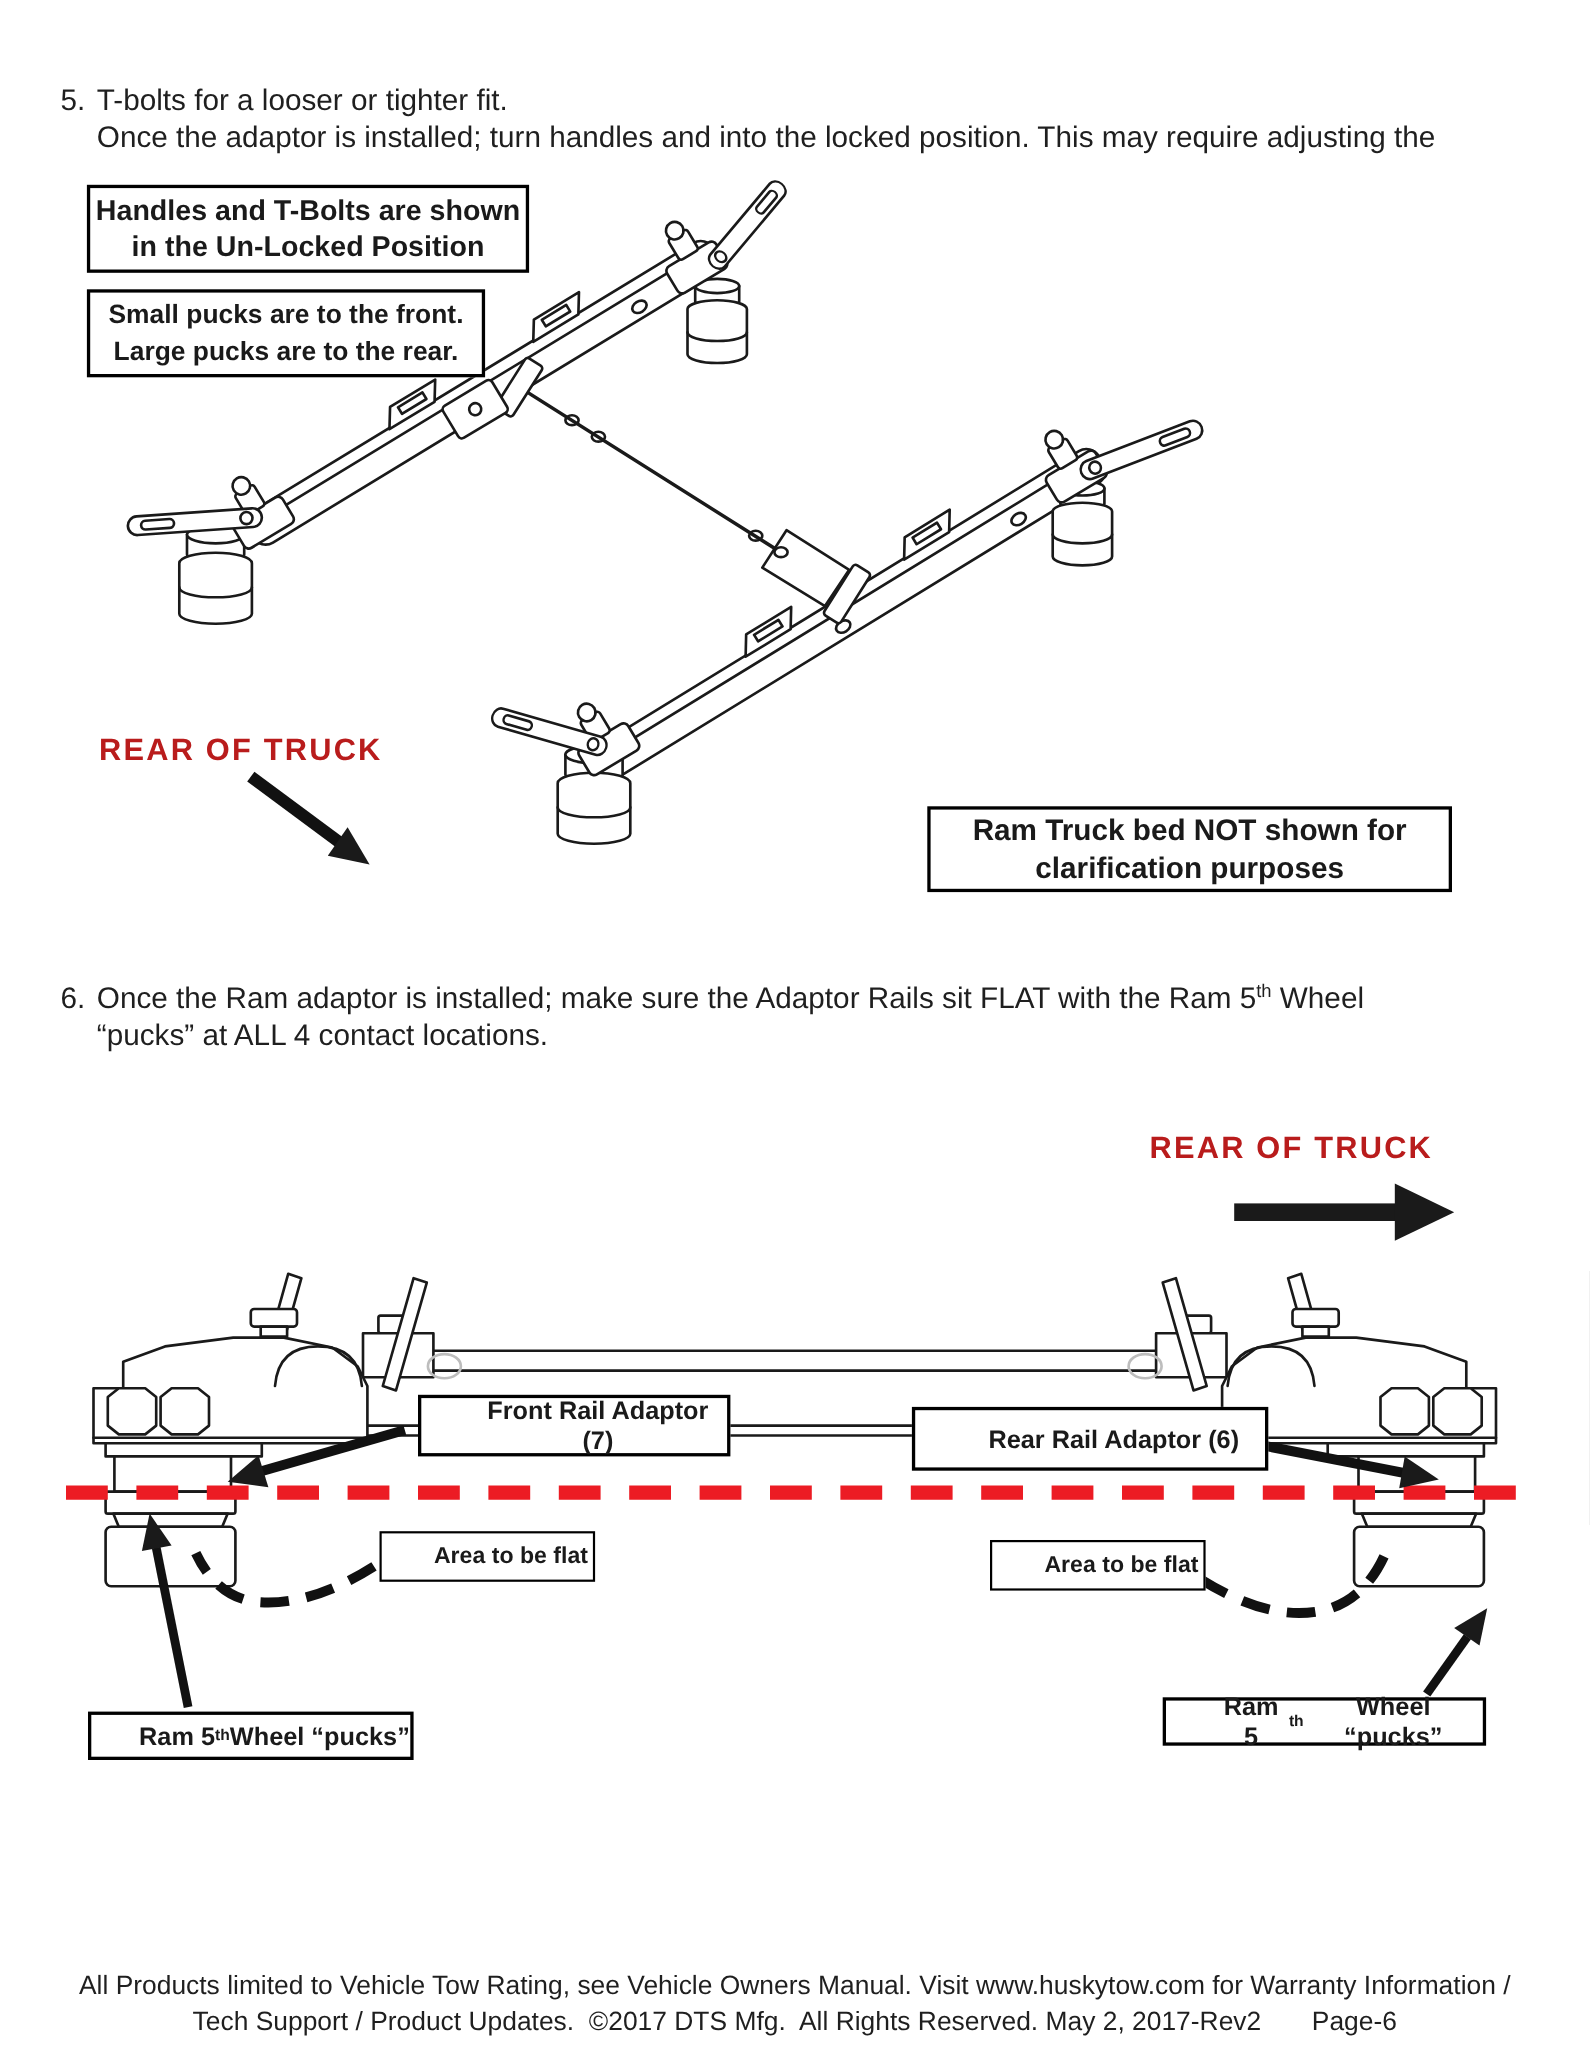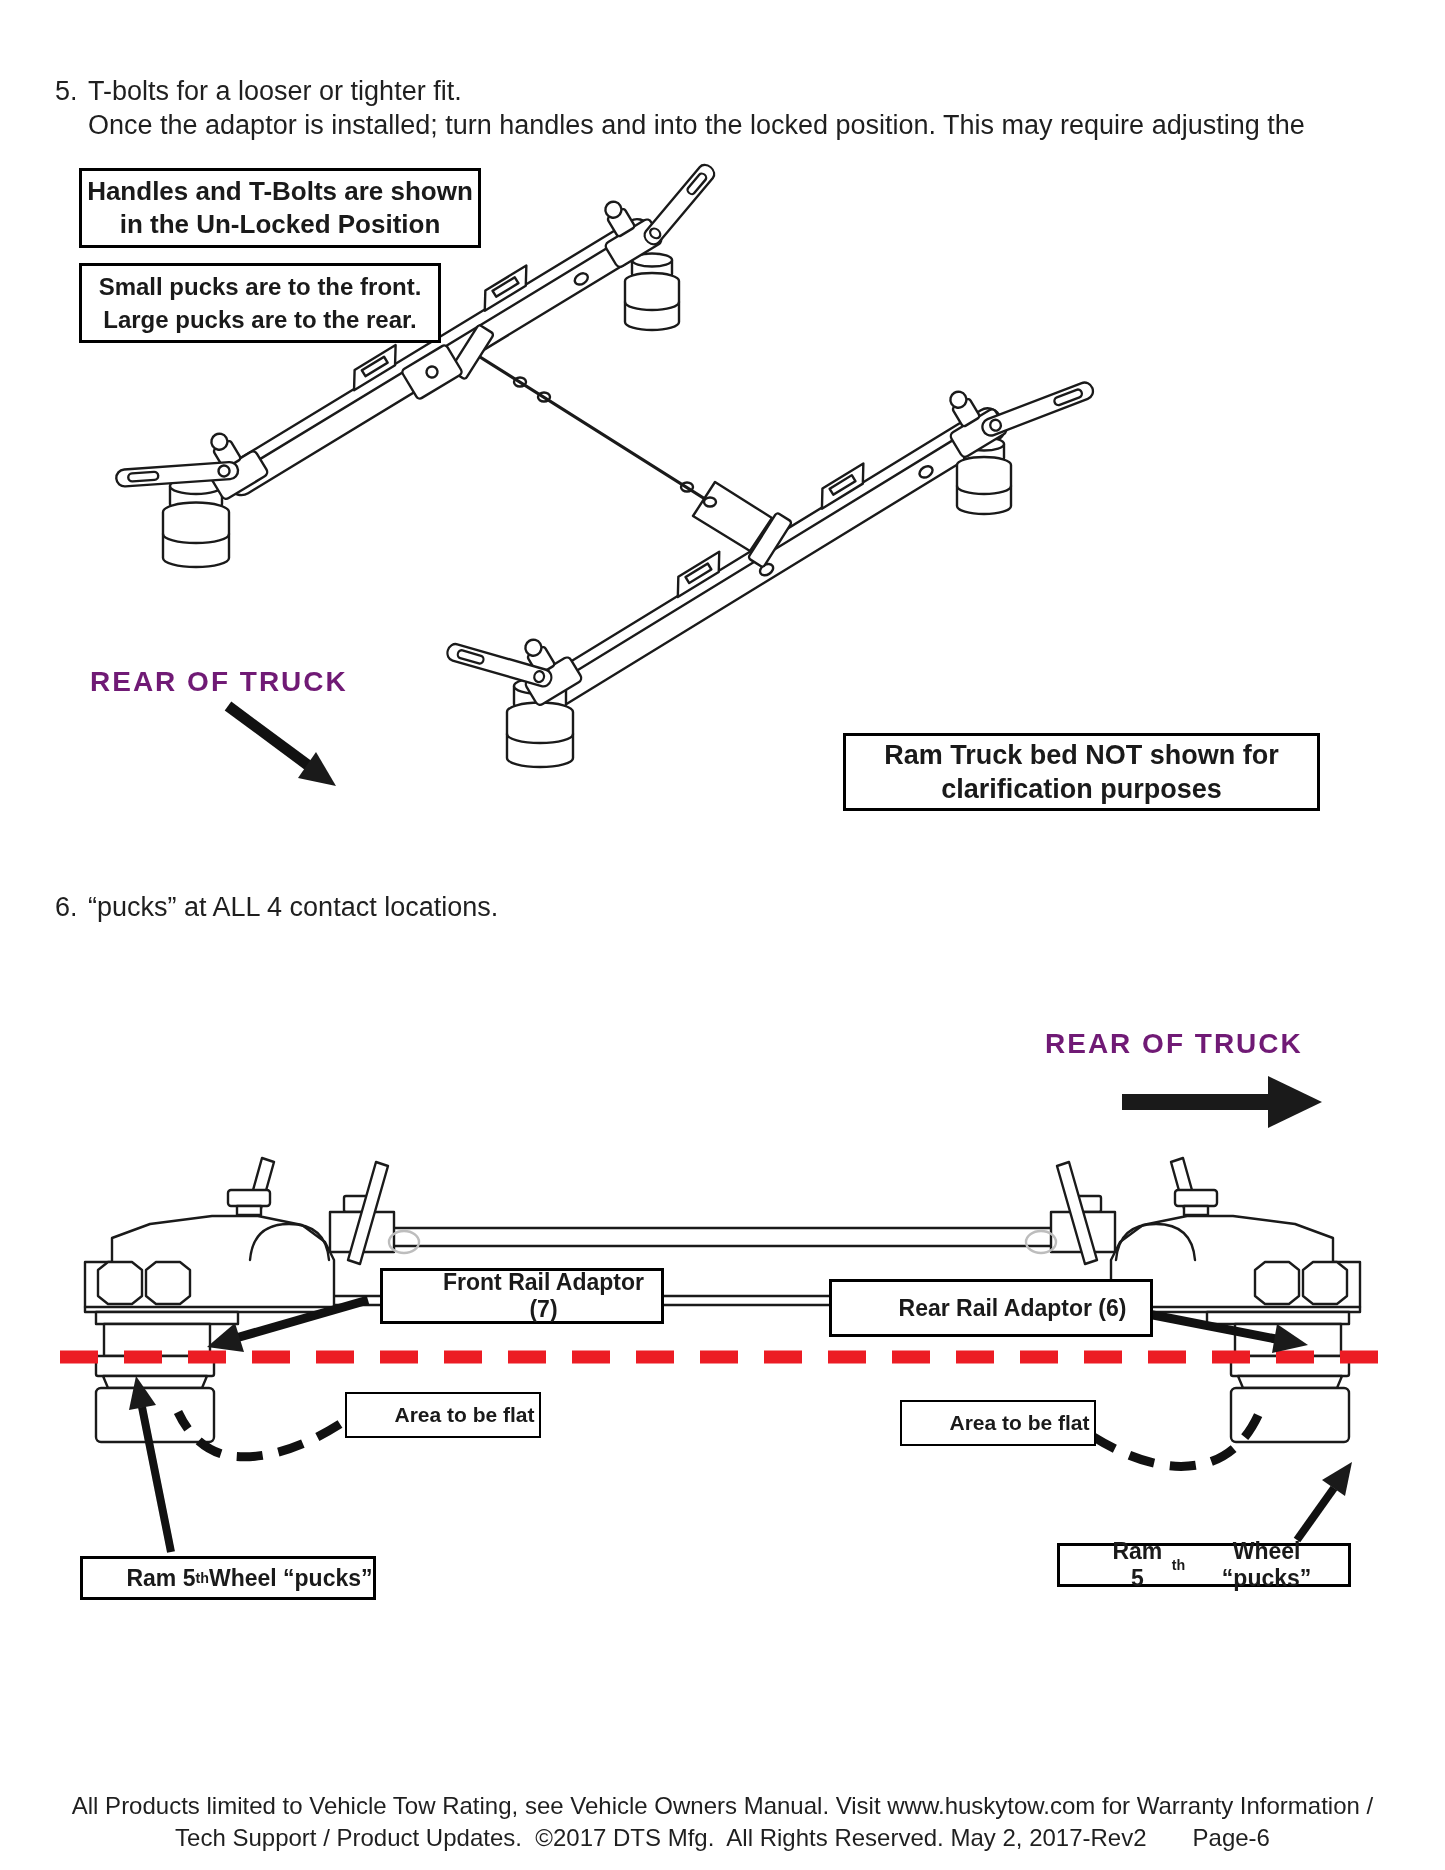--- a/index.html
+++ b/index.html
@@ -14,21 +14,21 @@
   .step .num{position:absolute;left:-33px;top:0;}
   .callout{
     border:3px solid #000;background:#fff;display:flex;flex-direction:column;
     justify-content:center;align-items:center;text-align:center;font-weight:bold;
     box-sizing:border-box;
   }
   .lbl{
     border:3px solid #000;background:#fff;display:flex;justify-content:center;
     align-items:center;text-align:center;font-weight:bold;box-sizing:border-box;padding-left:43px;
   }
-  .rear-label{font-weight:bold;font-size:28px;letter-spacing:2px;color:#701a75;}
+  .rear-label{font-weight:bold;font-size:28px;letter-spacing:2px;color:#b91c1c;}
   .sup{vertical-align:super;font-size:0.62em;line-height:0;}
   .footer{
     width:1445px;text-align:center;font-size:24px;line-height:32px;color:#1f1f1f;
   }
   .footer .pre{white-space:pre-wrap;}
   .footer .pgap{margin-left:46px;}
   
   .ink{stroke:#1a1a1a;fill:none;stroke-width:2.4;stroke-linejoin:round;stroke-linecap:round;}
   .wfill{fill:#ffffff;}
   .solid{fill:#1a1a1a;stroke:none;}
@@ -212,20 +212,23 @@
     <div>in the Un-Locked Position</div>
   </div>
   <div class="overlay rear-label" style="left:90px;top:666px;">REAR OF TRUCK</div>
   <div class="overlay callout" style="left:843px;top:733px;width:477px;height:78px;font-size:27px;line-height:34px;">
     <div>Ram Truck bed NOT shown for</div>
     <div>clarification purposes</div>
   </div>
 
   <div class="overlay step" style="left:88px;top:890px;width:1330px;">
     <span class="num">6.</span>
+    <div>
+      <span>Once the Ram adaptor is installed; make sure the Adaptor Rails sit FLAT with the Ram 5</span><span class="sup">th</span><span> Wheel</span>
+    </div>
     <div>“pucks” at ALL 4 contact locations.</div>
   </div>
 
   <div class="overlay rear-label" style="left:1045px;top:1028px;">REAR OF TRUCK</div>
 
   <div class="overlay lbl" style="left:380px;top:1268px;width:284px;height:56px;font-size:23px;">Front Rail Adaptor (7)</div>
   <div class="overlay lbl" style="left:829px;top:1279px;width:324px;height:58px;font-size:23px;">Rear Rail Adaptor (6)</div>
 
   <div class="overlay lbl" style="left:345px;top:1392px;width:196px;height:46px;font-size:21px;border-width:2.5px;">Area to be flat</div>
   <div class="overlay lbl" style="left:900px;top:1400px;width:196px;height:46px;font-size:21px;border-width:2.5px;">Area to be flat</div>

